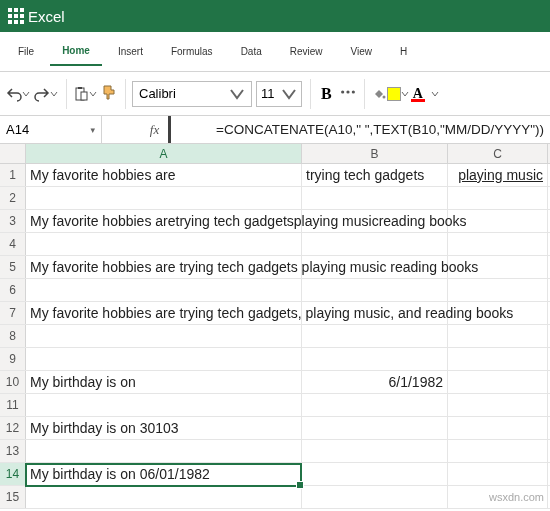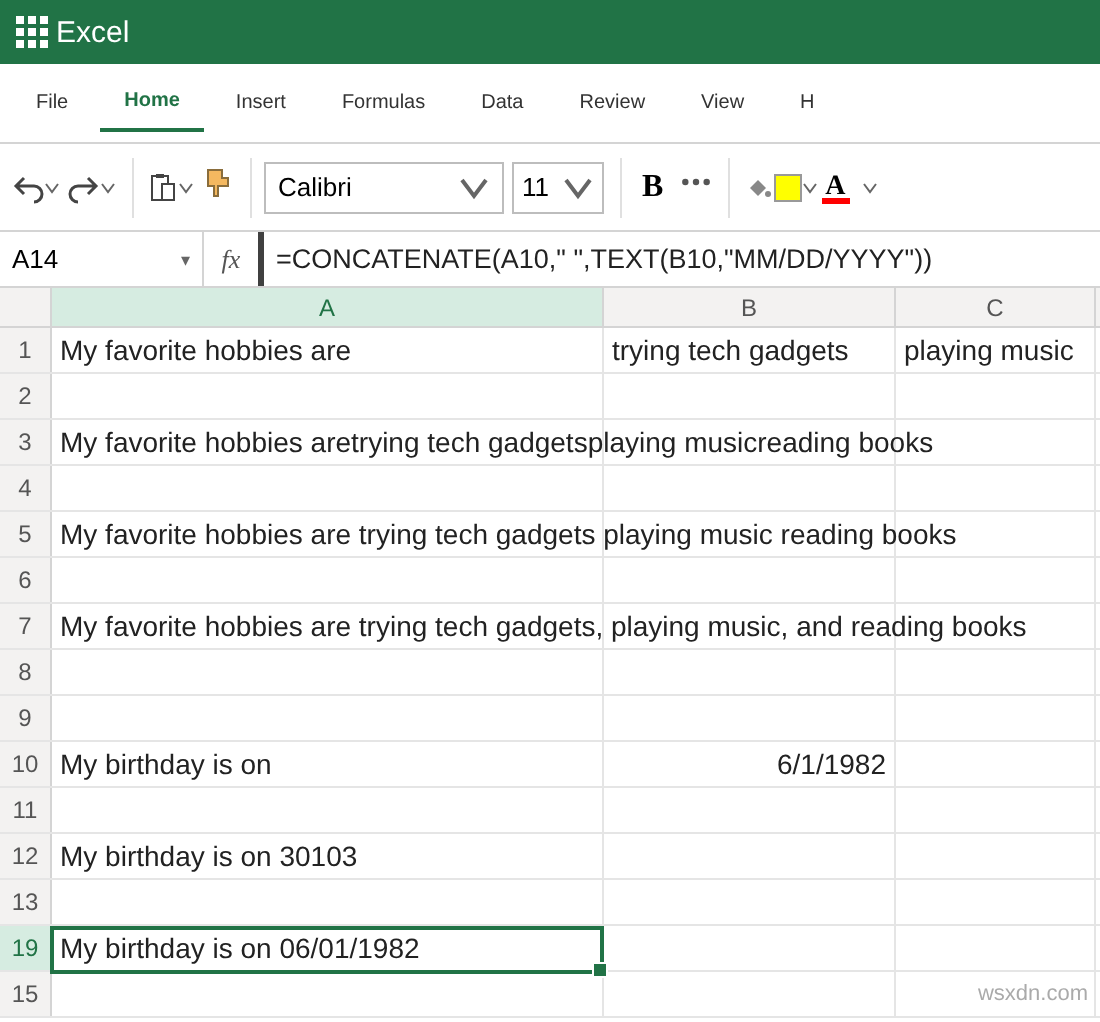--- a/index.html
+++ b/index.html
@@ -24,42 +24,42 @@
 .toolbar .drop { display: flex; align-items: center; }
 .toolbar .drop svg.caret { width: 8px; height: 8px; }
 .fontsel { display: flex; align-items: center; border: 1px solid #bdbdbd; height: 26px; background: #fff; font-size: 13px; }
 .fontsel.name { width: 120px; padding: 0 6px; justify-content: space-between; }
 .fontsel.size { width: 46px; padding: 0 4px; justify-content: space-between; }
 .bold { font-weight: 700; font-size: 16px; font-family: "Times New Roman", serif; padding: 0 4px; }
 .colorbox { width: 14px; height: 14px; border: 1px solid #999; position: relative; }
 .colorbox.fill { background: #ffff00; }
 
 
-.fxbar { display: flex; align-items: center; height: 28px; border-bottom: 1px solid #d4d4d4; font-size: 13px; }
+.fxbar { display: flex; align-items: center; height: 28px; border-bottom: 1px solid #d4d4d4; font-size: 13px; gap: 39px; }
 .namebox { width: 102px; height: 100%; border-right: 1px solid #d4d4d4; display: flex; align-items: center; padding: 0 6px; justify-content: space-between; }
 .namebox .caret { font-size: 9px; color: #666; }
 .fxlabel { width: 30px; text-align: center; font-style: italic; font-family: "Times New Roman", serif; color: #555; border-right: 3px solid #404040; height: 100%; line-height: 28px; }
 .formula { flex: 1; padding: 0 6px; font-size: 13.5px; color: #222; white-space: nowrap; overflow: hidden; }
 
 
 .grid { position: relative; }
 .headers { display: flex; height: 20px; background: #f3f2f1; border-bottom: 1px solid #d4d4d4; font-size: 12px; color: #555; }
 .rowhead-corner { width: 26px; border-right: 1px solid #d4d4d4; }
 .colhead { border-right: 1px solid #d4d4d4; text-align: center; line-height: 20px; position: relative; }
 .colhead.a { width: 276px; background: #d6ece1; color: #217346; }
 .colhead.b { width: 146px; }
 .colhead.c { width: 100px; }
 .row { display: flex; height: 23px; border-bottom: 1px solid #e5e5e5; font-size: 14px; color: #222; }
 .rowhead { width: 26px; border-right: 1px solid #d4d4d4; background: #f3f2f1; text-align: center; font-size: 12px; color: #555; line-height: 23px; }
 .rowhead.active { background: #d6ece1; color: #217346; }
 .cell { border-right: 1px solid #e5e5e5; padding: 2px 4px; white-space: nowrap; overflow: visible; line-height: 19px; }
 .cell.a { width: 276px; }
 .cell.b { width: 146px; text-align: right; }
 .cell.b.left { text-align: left; }
-.cell.c { width: 100px; text-align: left; }
+.cell.c { width: 100px; text-align: right; text-decoration: underline; }
 .overflow { position: absolute; white-space: nowrap; }
 
 
 .selection { position: absolute; border: 2px solid #217346; pointer-events: none; }
 .selection::after { content: ""; position: absolute; right: -4px; bottom: -4px; width: 6px; height: 6px; background: #217346; border: 1px solid #fff; }
 
 .watermark { position: absolute; right: 6px; bottom: 8px; font-size: 11px; color: #aaa; font-family: Arial, sans-serif; }
 </style>
 </head>
 <body>
@@ -266,21 +266,21 @@
     <div class="cell b"></div>
       <div class="cell c"></div>
   </div>
   <div class="row">
     <div class="rowhead">13</div>
     <div class="cell a"></div>
       <div class="cell b"></div>
       <div class="cell c"></div>
   </div>
   <div class="row">
-    <div class="rowhead active">19</div>
+    <div class="rowhead active">14</div>
     <div class="cell a">My birthday is on 06/01/1982</div>
     <div class="cell b"></div>
       <div class="cell c"></div>
   </div>
   <div class="row">
     <div class="rowhead">15</div>
     <div class="cell a"></div>
       <div class="cell b"></div>
       <div class="cell c"></div>
   </div>

